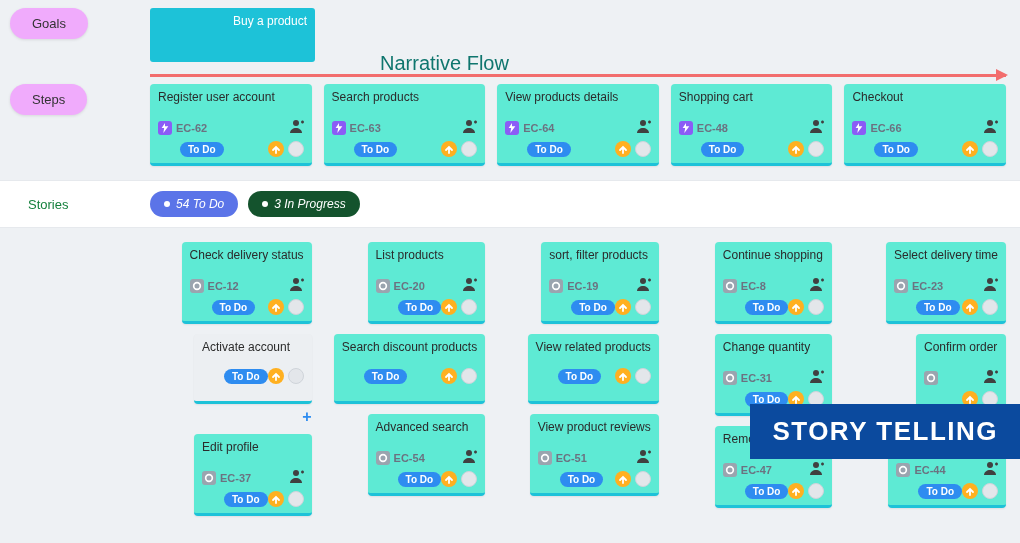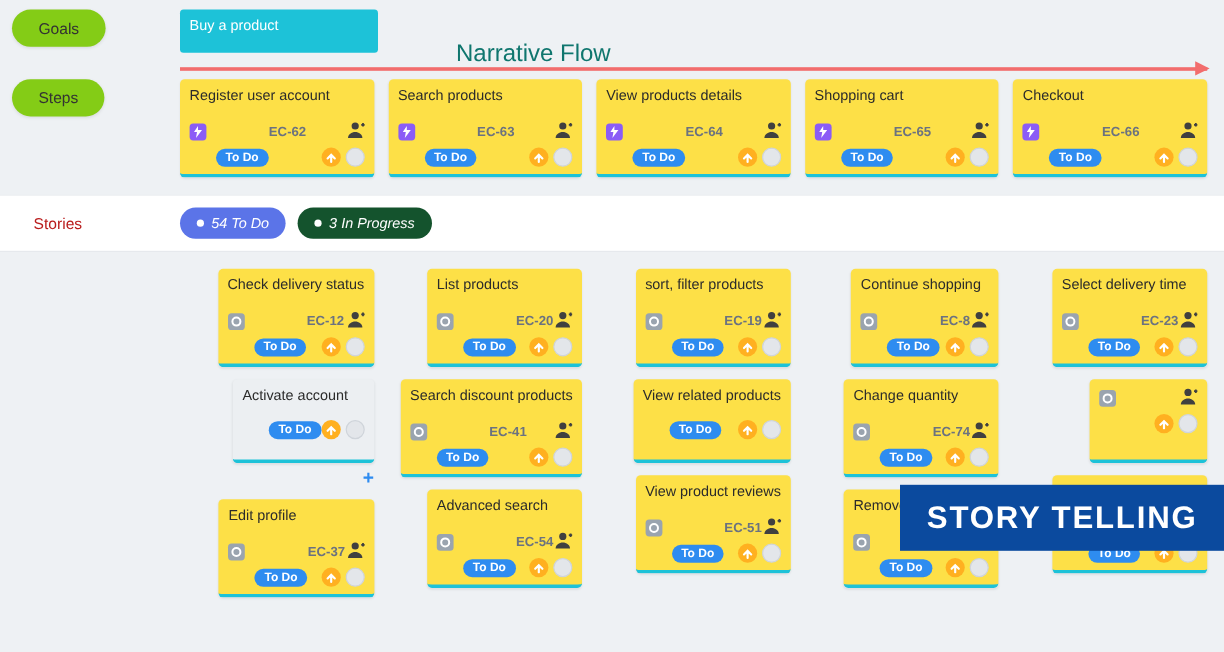--- a/index.html
+++ b/index.html
@@ -15,40 +15,40 @@
   }
   .row { display: flex; align-items: flex-start; }
   .label-col {
     width: 150px;
     flex-shrink: 0;
     display: flex;
     justify-content: flex-start;
     padding-left: 10px;
   }
   .section-label {
-    background: #84cc16;
+    background: #f0abfc;
     border-radius: 20px;
     padding: 8px 22px;
     font-size: 13px;
     color: #333;
     box-shadow: 0 1px 3px rgba(0,0,0,0.1);
   }
   .board-col { flex: 1; padding-right: 6px; }
   .cols5 { display: grid; grid-template-columns: repeat(5, 1fr); gap: 12px; padding-right: 8px; }
 
   
   .goal-card {
     background: #1dc2d8;
     color: #fff;
     width: 165px;
-    height: 36px;
+    height: 54px;
     border-radius: 3px;
     padding: 6px 8px;
     font-size: 12px;
-    text-align: left;
+    text-align: right;
   }
 
   
   .narrative-row { position: relative; height: 24px; margin-top: -4px; }
   .narrative-label {
     position: absolute;
     left: 230px;
     top: -6px;
     color: #0f766e;
     font-size: 20px;
@@ -64,21 +64,21 @@
     content: "";
     position: absolute;
     right: -2px; top: -5px;
     border-left: 12px solid #f26d6d;
     border-top: 6px solid transparent;
     border-bottom: 6px solid transparent;
   }
 
   
   .card {
-    background: #fde047;
+    background: #5eead4;
     border-radius: 4px;
     border-bottom: 3px solid #1dc2d8;
     box-shadow: 0 1px 2px rgba(0,0,0,0.07);
     padding: 6px 8px 6px 8px;
     display: flex;
     flex-direction: column;
     gap: 4px;
     min-height: 70px;
     position: relative;
   }
@@ -86,21 +86,21 @@
   .card-title { font-size: 12px; color: #2b2b2b; min-height: 24px; }
   .card-row { display: flex; align-items: center; justify-content: space-between; }
   .id-chunk { display: flex; align-items: center; gap: 4px; }
   .type-icon {
     width: 14px; height: 14px; border-radius: 3px;
     display: inline-flex; align-items: center; justify-content: center;
   }
   .type-icon svg { width: 10px; height: 10px; }
   .step .type-icon { background: #8b5cf6; }
   .story .type-icon { background: #9aa4af; }
-  .card-id { font-size: 11px; color: #6b7280; font-weight: 600; margin-left: 48px; }
+  .card-id { font-size: 11px; color: #6b7280; font-weight: 600; }
   .assignee-icon { color: #404040; }
   .assignee-icon svg { width: 16px; height: 16px; }
   .status-row { display: flex; align-items: center; justify-content: space-between; margin-left: 22px; }
   .status-pill {
     display: inline-block;
     background: #2e8cf0;
     color: #fff;
     font-size: 10px;
     font-weight: 600;
     padding: 2px 8px;
@@ -131,21 +131,21 @@
   .stories-header {
     background: #fff;
     display: flex;
     align-items: center;
     padding: 10px 0 10px 0;
     border-top: 1px solid #e6e9ed;
     border-bottom: 1px solid #e6e9ed;
     margin-top: 14px;
   }
   .stories-header .label-col { display: flex; align-items: center; }
-  .stories-title { font-size: 13px; color: #b91c1c; padding-left: 18px; }
+  .stories-title { font-size: 13px; color: #15803d; padding-left: 18px; }
   .filters { display: flex; gap: 10px; }
   .filter-pill {
     color: #fff;
     border-radius: 16px;
     font-size: 12px;
     padding: 6px 14px;
     display: inline-flex; align-items: center; gap: 6px; font-style: italic;
   }
   .filter-pill .dot { width: 6px; height: 6px; background: #fff; border-radius: 50%; }
   .pill-blue { background: #5b74e8; }
@@ -277,21 +277,21 @@
         </div>
         <div class="card step">
           <div class="card-title">Shopping cart</div>
           <div class="card-row">
             <div class="id-chunk">
               <span class="type-icon">
                 <svg viewBox="0 0 12 12">
                   <use href="#bolt"></use>
                 </svg>
               </span>
-              <span class="card-id">EC-65</span>
+              <span class="card-id">EC-48</span>
             </div>
             <span class="assignee-icon"><svg viewBox="0 0 16 16">
                 <use href="#assignee"></use>
               </svg></span>
           </div>
           <div class="status-row">
             <span class="status-pill">To Do</span>
             <span class="trail-icons">
               <span class="priority-icon">
                 <svg viewBox="0 0 10 10">
@@ -448,33 +448,20 @@
                     <svg viewBox="0 0 10 10">
                       <use href="#arrowup"></use>
                     </svg>
                   </span>
                   <span class="avatar-circle"></span>
                 </span>
               </div>
             </div>
             <div class="card story">
               <div class="card-title">Search discount products</div>
-              <div class="card-row">
-                <div class="id-chunk">
-                  <span class="type-icon">
-                    <svg viewBox="0 0 12 12">
-                      <use href="#gear"></use>
-                    </svg>
-                  </span>
-                  <span class="card-id">EC-41</span>
-                </div>
-                <span class="assignee-icon"><svg viewBox="0 0 16 16">
-                    <use href="#assignee"></use>
-                  </svg></span>
-              </div>
               <div class="status-row">
                 <span class="status-pill">To Do</span>
                 <span class="trail-icons">
                   <span class="priority-icon">
                     <svg viewBox="0 0 10 10">
                       <use href="#arrowup"></use>
                     </svg>
                   </span>
                   <span class="avatar-circle"></span>
                 </span>
@@ -608,21 +595,21 @@
             </div>
             <div class="card story">
               <div class="card-title">Change quantity</div>
               <div class="card-row">
                 <div class="id-chunk">
                   <span class="type-icon">
                     <svg viewBox="0 0 12 12">
                       <use href="#gear"></use>
                     </svg>
                   </span>
-                  <span class="card-id">EC-74</span>
+                  <span class="card-id">EC-31</span>
                 </div>
                 <span class="assignee-icon"><svg viewBox="0 0 16 16">
                     <use href="#assignee"></use>
                   </svg></span>
               </div>
               <div class="status-row">
                 <span class="status-pill">To Do</span>
                 <span class="trail-icons">
                   <span class="priority-icon">
                     <svg viewBox="0 0 10 10">
@@ -683,20 +670,21 @@
                   <span class="priority-icon">
                     <svg viewBox="0 0 10 10">
                       <use href="#arrowup"></use>
                     </svg>
                   </span>
                   <span class="avatar-circle"></span>
                 </span>
               </div>
             </div>
             <div class="card story">
+              <div class="card-title">Confirm order</div>
               <div class="card-row">
                 <div class="id-chunk">
                   <span class="type-icon">
                     <svg viewBox="0 0 12 12">
                       <use href="#gear"></use>
                     </svg>
                   </span>
                   <span class="card-id"></span>
                 </div>
                 <span class="assignee-icon"><svg viewBox="0 0 16 16">

